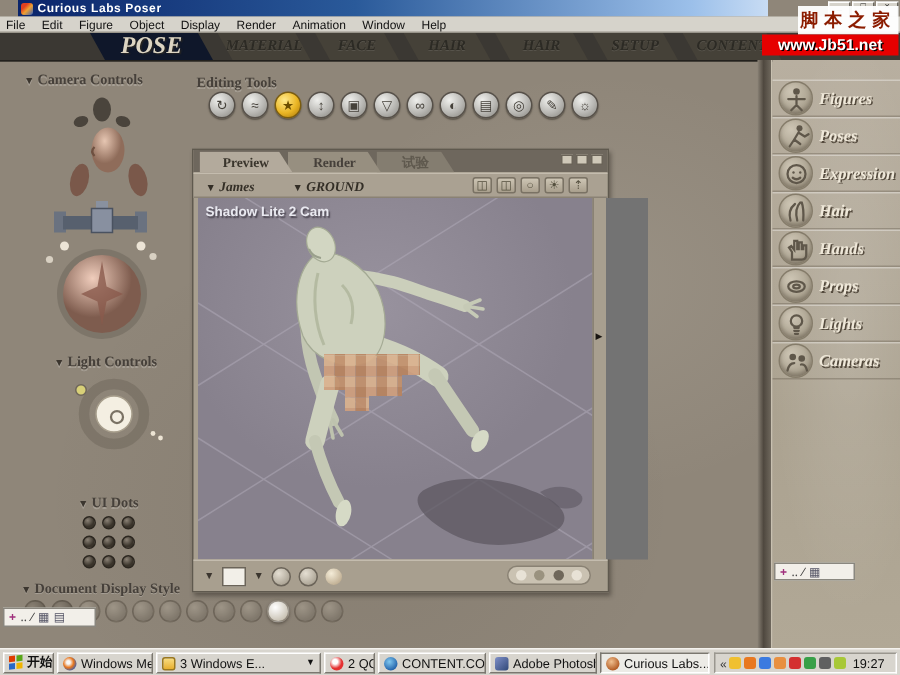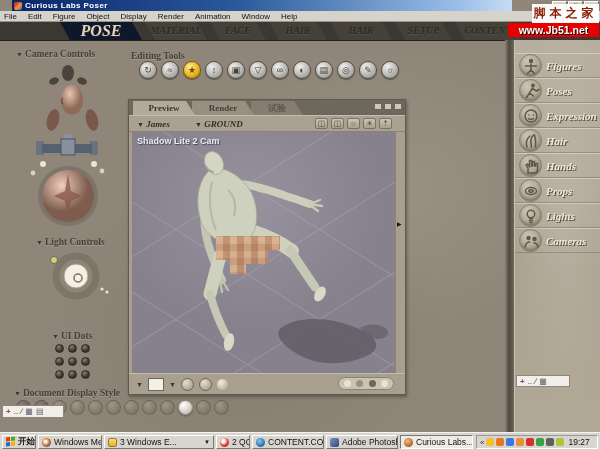--- a/index.html
+++ b/index.html
@@ -78,21 +78,21 @@
   .dwi{width:8px;height:7px;background:#cfc8b8;border:1px solid #6b6459;box-sizing:border-box;}
   .doctoolbar{left:0;top:15px;width:100%;height:17px;background:#aaa192;
     border-top:1px solid #c4bcae;border-bottom:1px solid #8a8274;box-sizing:border-box;}
   .ddrop{font-family:"Liberation Serif",serif;font-style:italic;font-weight:bold;
     font-size:9px;color:#332e26;white-space:nowrap;}
   .ddrop .tri{font-size:7px;font-style:normal;}
   .cam-icons{right:13px;top:2px;display:flex;gap:3px;align-items:center;}
   .cicon{width:13px;height:11px;background:linear-gradient(#cdc5b4,#a99f8d);
     border:1px solid #7a7264;border-radius:2px;font-size:8px;line-height:10px;
     text-align:center;color:#55503f;box-sizing:border-box;}
-  .viewport{left:3px;top:32px;width:263px;height:241px;background:#737373;overflow:hidden;}
+  .viewport{left:3px;top:32px;width:300px;height:241px;background:#737373;overflow:hidden;}
   .vp-cam-name{left:5px;top:4px;font-size:9px;font-weight:bold;color:#e9e9f0;
     text-shadow:1px 1px 1px #4a4550;}
   .side-strip{left:266px;top:32px;width:9px;height:241px;background:#a89f8f;
     border-left:1px solid #8a8274;box-sizing:border-box;}
   .side-strip .arr{position:absolute;top:88px;left:1px;font-size:6px;color:#191511;}
   .docfooter{left:0;bottom:0;width:100%;height:21px;background:#a89f8f;
     border-top:1px solid #c4bcae;display:flex;align-items:center;gap:5px;
     padding-left:7px;box-sizing:border-box;}
   .ftri{font-size:7px;color:#3c362f;}
   .fchip{width:14px;height:11px;background:#f2efe8;border:1px solid #6b6459;}

